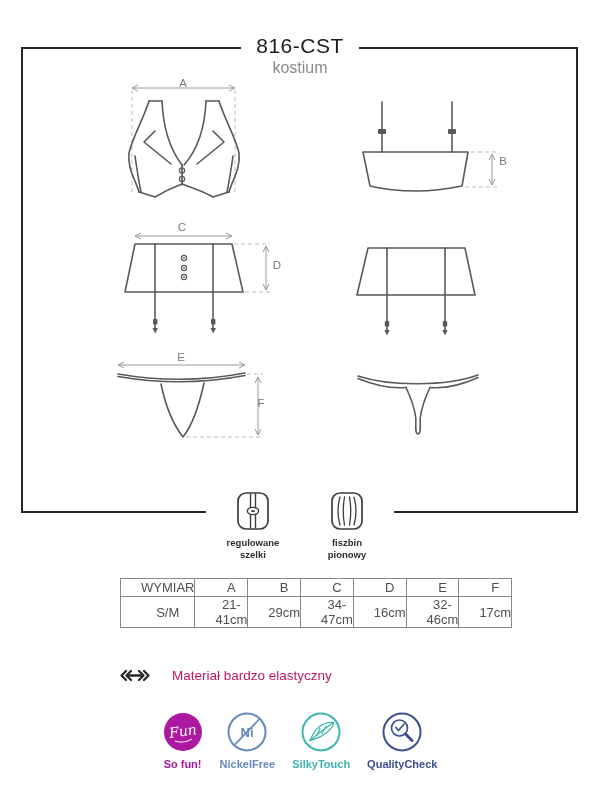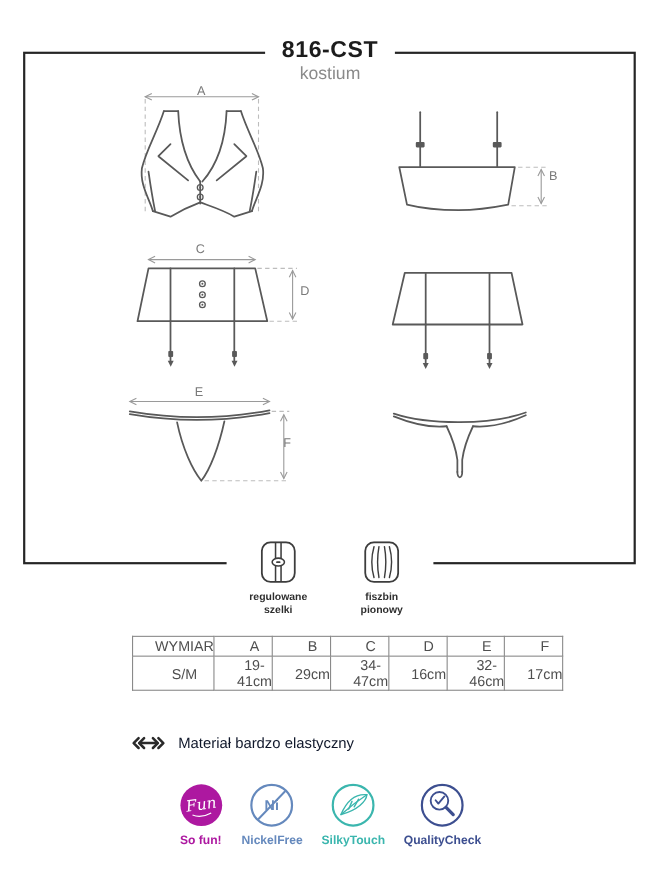--- a/index.html
+++ b/index.html
@@ -3,21 +3,21 @@
 <meta charset="utf-8">
 <style>
   * { margin:0; padding:0; box-sizing:border-box; }
   body { background:#fff; font-family:"Liberation Sans", sans-serif; }
   .page { position:relative; width:600px; height:791px; background:#fff; overflow:hidden; }
 
   .frame { position:absolute; left:21px; top:47px; width:557px; height:466px; border:2px solid #252525; }
 
   .title-block { position:absolute; left:50%; transform:translateX(-50%); top:34px; width:118px;
                  background:#fff; text-align:center; z-index:3; }
-  .title-block .title { font-size:21px; font-weight:bold; color:#1c1c1c; letter-spacing:.5px; }
+  .title-block .title { font-size:21px; font-weight:normal; color:#1c1c1c; letter-spacing:.5px; }
   .title-block .subtitle { font-size:16px; color:#8a8a8a; margin-top:1px; }
 
   .drawing { position:absolute; }
   .drawing svg { display:block; }
   .dim-label { position:absolute; font-size:11.5px; color:#7a7a7a; width:16px; text-align:center; }
 
   .stroke-g { stroke:#595959; fill:none; stroke-width:1.6; stroke-linecap:round; stroke-linejoin:round; }
   .stroke-thin { stroke:#595959; fill:none; stroke-width:1.2; }
   .dimline { stroke:#9a9a9a; fill:none; stroke-width:1; }
   .dashline { stroke:#bdbdbd; fill:none; stroke-width:1; stroke-dasharray:4 3; }
@@ -29,21 +29,21 @@
   .feature .flabel { margin-top:7px; font-size:9.5px; font-weight:600; color:#2e2e2e;
                      text-align:center; line-height:1.3; }
 
   .size-table { position:absolute; left:120px; top:578px; border-collapse:collapse; }
   .size-table td { border:1px solid #8a8a8a; text-align:center; vertical-align:middle;
                    font-size:13px; color:#4f4f4f; height:18px;padding-left:20px; }
   .size-table td.c0 { width:66px; }
   .size-table td.cn { width:51px; }
 
   .material-note { position:absolute; left:117px; top:668px; display:flex; align-items:center; gap:9px; }
-  .material-note .mtext { font-size:13.5px; color:#0f172a; }
+  .material-note .mtext { font-size:13.5px; color:#be185d;margin-left:10px; }
   .stretch-ic { stroke:#2a2a2a; fill:none; stroke-width:2.3; stroke-linecap:round; stroke-linejoin:round; }
 
   .badges { position:absolute; left:0; top:712px; width:600px; display:flex;
             justify-content:center; align-items:flex-start; gap:17px; }
   .badge { display:flex; flex-direction:column; align-items:center; }
   .badge .blabel { margin-top:6px; font-size:11px; font-weight:bold; white-space:nowrap; }
 </style>
 </head>
 <body>
 
@@ -231,21 +231,21 @@
       <td class="c0">WYMIAR</td>
       <td class="cn">A</td>
       <td class="cn">B</td>
       <td class="cn">C</td>
       <td class="cn">D</td>
       <td class="cn">E</td>
       <td class="cn">F</td>
     </tr>
     <tr>
       <td class="c0">S/M</td>
-      <td class="cn">19-41cm</td>
+      <td class="cn">21-41cm</td>
       <td class="cn">29cm</td>
       <td class="cn">34-47cm</td>
       <td class="cn">16cm</td>
       <td class="cn">32-46cm</td>
       <td class="cn">17cm</td>
     </tr>
   </tbody>
     </table>
 
   <div class="material-note">

